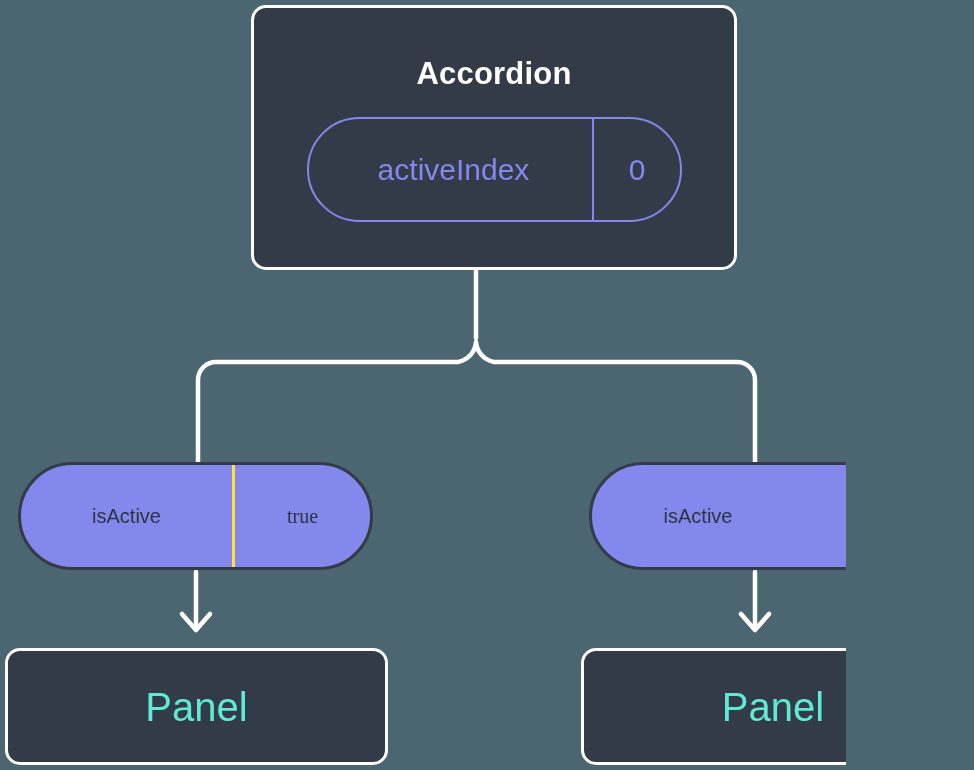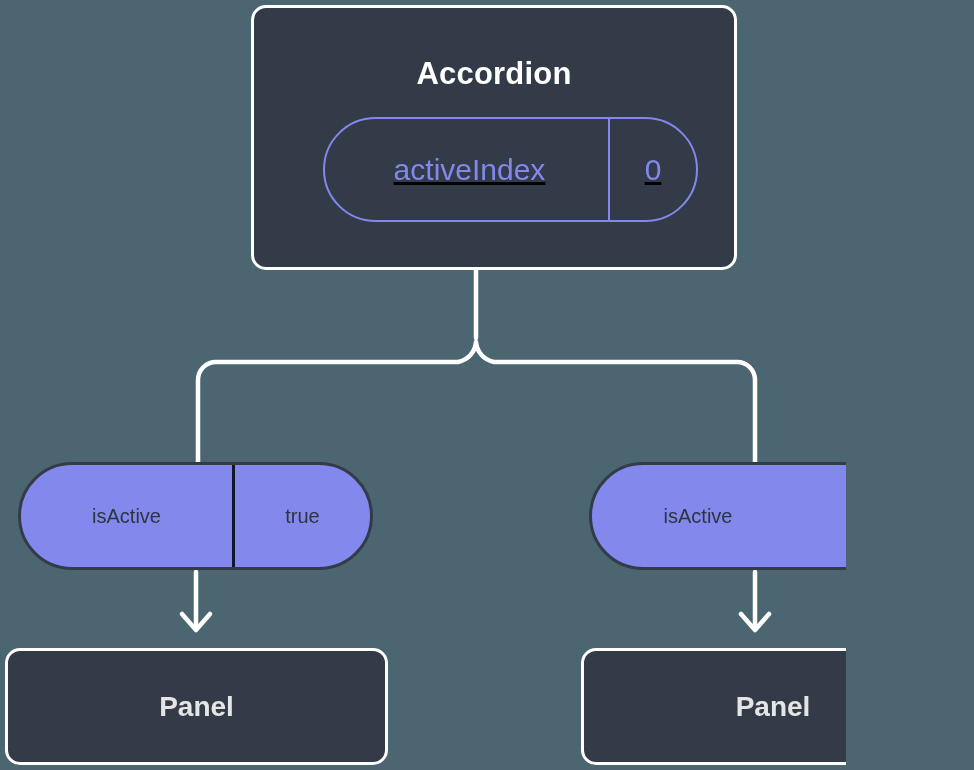--- a/index.html
+++ b/index.html
@@ -57,25 +57,24 @@
   .pill-outline {
     position: absolute;
     box-sizing: border-box;
     display: flex;
     align-items: stretch;
     border: 2px solid #8288ec;
     border-radius: 999px;
     background: transparent;
   }
   #root-state-pill {
-    left: 323px;
+    left: 307px;
     top: 117px;
     width: 375px;
     height: 105px;
-    text-decoration: underline;
   }
   .pill-outline .pill-key,
   .pill-outline .pill-val {
     display: flex;
     align-items: center;
     justify-content: center;
     color: #8288ec;
     font-size: 30px;
     line-height: 1;
   }
@@ -102,21 +101,22 @@
   .pill-solid .pill-key,
   .pill-solid .pill-val {
     display: flex;
     align-items: center;
     justify-content: center;
     color: #2e3440;
     font-size: 20px;
     line-height: 1;
   }
   .pill-solid .pill-val {
-    border-left: 3px solid #0f172a;
+    border-left: 3px solid #fde047;
+    font-family: Liberation Serif, serif;
   }
   #left-prop-pill {
     left: 18px;
     top: 462px;
     width: 355px;
     height: 108px;
   }
   #left-prop-pill .pill-key { flex: 0 0 211px; }
   #left-prop-pill .pill-val { flex: 1 1 auto; }
 
@@ -138,23 +138,23 @@
     justify-content: center;
   }
   #right-panel-node {
     left: 581px;
     top: 648px;
     width: 384px;
     height: 117px;
     justify-content: center;
   }
   .panel-title {
-    color: #e5e5e5;
-    font-size: 28px;
-    font-weight: 700;
+    color: #5eead4;
+    font-size: 40px;
+    font-weight: 400;
     line-height: 1;
   }
 </style>
 </head>
 <body>
 
 <div id="stage">
 
   <svg id="wires" viewBox="0 0 974 770" width="974" height="770" aria-hidden="true">
     <g fill="none" stroke="#ffffff" stroke-width="4.5" stroke-linecap="round" stroke-linejoin="round">

